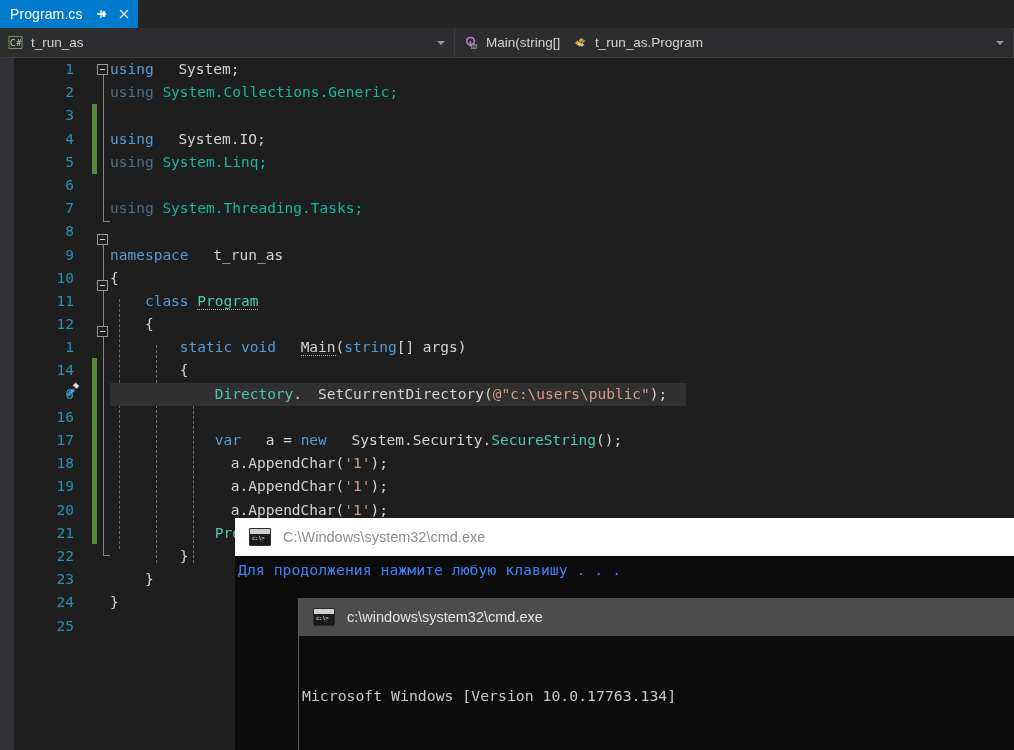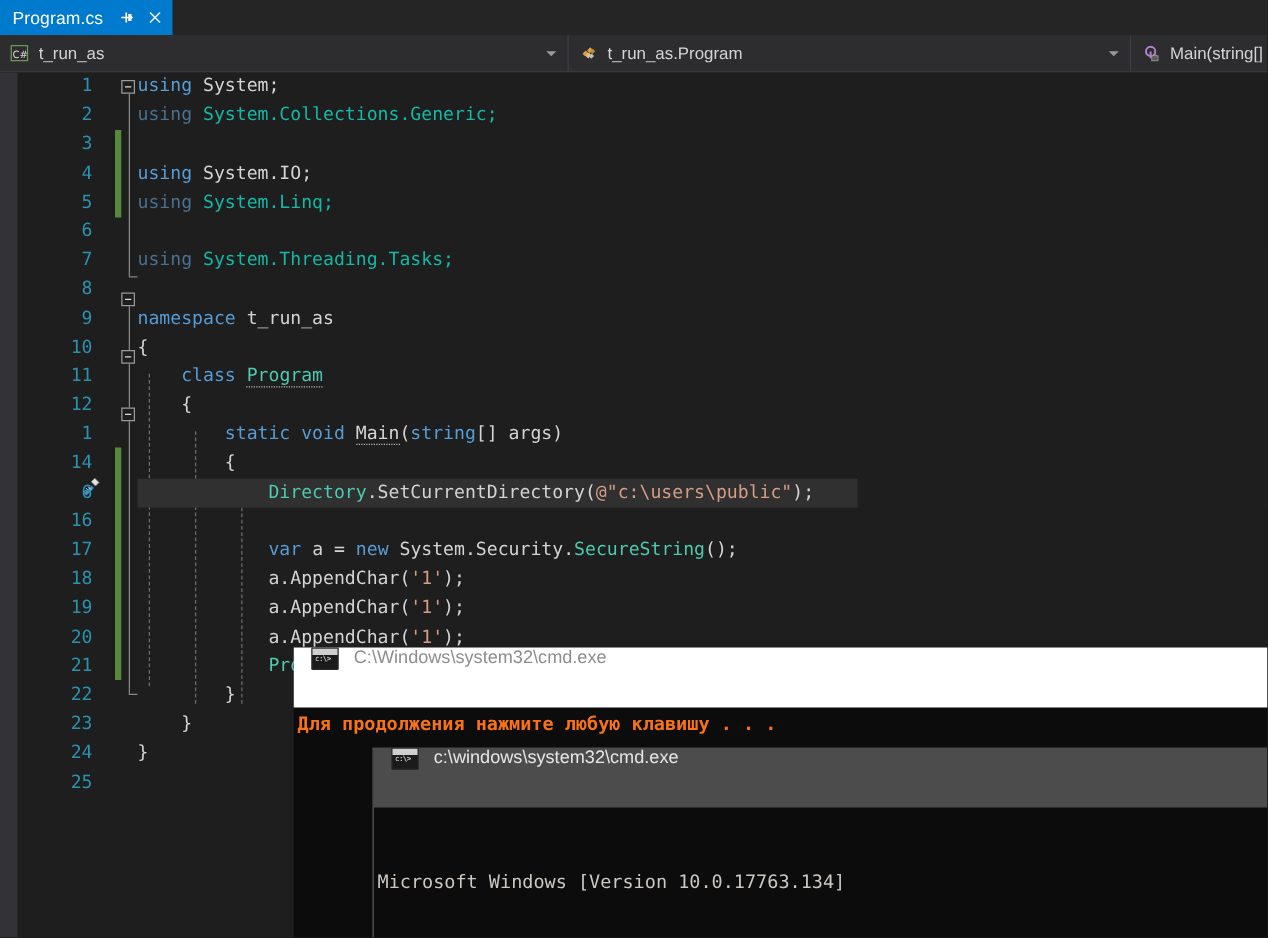--- a/index.html
+++ b/index.html
@@ -194,37 +194,37 @@
     position: absolute;
     left: 64px;
     width: 18px; height: 18px;
   }
 
   
   .kw      { color: #569cd6; }
   .kwdim   { color: #4a6f8f; }
   .type    { color: #4ec9b0; }
   .str     { color: #d69d85; }
-  .plain   { color: #d4d4d4; }
+  .plain   { color: #d4d4d4; margin-left: 16px; }
   .dim     { color: #14b8a6; }
   .punc    { color: #d4d4d4; }
   .dots {
     border-bottom: 1px dotted #b4b4b4;
     text-align: right;
   }
 
   
   .console {
     position: absolute;
     box-sizing: border-box;
   }
   .console-titlebar {
-    height: 48px;
+    height: 38px;
     display: flex;
-    align-items: flex-start;
+    align-items: center;
     padding-left: 14px;
     box-sizing: border-box;
   }
   .console-title {
     font-family: "Liberation Sans", sans-serif;
     font-size: 14.5px;
     margin-left: 12px;
     white-space: nowrap;
   }
   .console-body {
@@ -236,21 +236,21 @@
     box-sizing: border-box;
   }
 
   #console1 {
     left: 235px; top: 518px;
     width: 779px; height: 232px;
     background: #0c0c0c;
   }
   #console1 .console-titlebar { background: #ffffff; }
   #console1 .console-title { color: #8d8d8d; }
-  #console1 .console-body { color: #f97316; font-weight: bold; }
+  #console1 .console-body { color: #3b82f6; }
 
   #console2 {
     left: 298px; top: 598px;
     width: 716px; height: 152px;
     background: #0c0c0c;
     border-left: 1px solid #5a5a5a;
   }
   #console2 .console-titlebar { background: #4c4c4c; }
   #console2 .console-title { color: #e6e6e6; }
   #console2 .console-body { color: #ccc7c2; }
@@ -307,44 +307,44 @@
     <span class="icon-box">
       <svg width="16" height="16" viewBox="0 0 16 16">
         <rect x="1" y="1.5" width="13" height="12" fill="#2d2d30" stroke="#6a9955" stroke-width="1"></rect>
         <text x="2" y="11" font-family="DejaVu Sans" font-size="8" fill="#d4d4d4">C#</text>
       </svg>
     </span>
     <span class="nav-label">t_run_as</span>
     <span class="nav-arrow"></span>
   </div>
 
+  <div class="nav-combo c3">
+    <span class="icon-box">
+      <svg width="16" height="16" viewBox="0 0 16 16">
+        <path d="M7.5 2.4 C9.6 2.4 11.2 4 11.2 6.1 C11.2 8.2 9.6 9.8 7.5 9.8 C5.4 9.8 3.8 8.2 3.8 6.1 C3.8 4 5.4 2.4 7.5 2.4 Z" fill="none" stroke="#b980d0" stroke-width="1.5"></path>
+        <path d="M7.5 6.1 L7.5 11.5" stroke="#b980d0" stroke-width="1.5"></path>
+        <rect x="8.4" y="9.6" width="5" height="4" fill="#5a5a5a" stroke="#9a9a9a" stroke-width="0.7"></rect>
+        <path d="M9.8 9.7 a1.1 1.1 0 0 1 2.2 0" fill="none" stroke="#9a9a9a" stroke-width="0.7"></path>
+      </svg>
+    </span>
+    <span class="nav-label">Main(string[]</span>
+  </div>
+
   <div class="nav-combo c2">
     <span class="icon-box">
       <svg width="16" height="16" viewBox="0 0 16 16">
         <path d="M3 8 l2.6 -2.6 2.2 2.2 -2.6 2.6 z" fill="#d9a441"></path>
         <path d="M6.6 5.4 l2.6 -2.6 2.2 2.2 -2.6 2.6 z" fill="#d9a441"></path>
         <path d="M5.4 9.6 l2.6 -2.6 2.2 2.2 -2.6 2.6 z" fill="#e8c07a"></path>
         <path d="M9 6.2 l2.2 -2.2 2 2 -2.2 2.2 z" fill="#c08b30"></path>
         <path d="M8 10 l2.3 -2.3 2 2 -2.3 2.3 z" fill="#bdbdbd"></path>
       </svg>
     </span>
     <span class="nav-label">t_run_as.Program</span>
     <span class="nav-arrow"></span>
-  </div>
-
-  <div class="nav-combo c3">
-    <span class="icon-box">
-      <svg width="16" height="16" viewBox="0 0 16 16">
-        <path d="M7.5 2.4 C9.6 2.4 11.2 4 11.2 6.1 C11.2 8.2 9.6 9.8 7.5 9.8 C5.4 9.8 3.8 8.2 3.8 6.1 C3.8 4 5.4 2.4 7.5 2.4 Z" fill="none" stroke="#b980d0" stroke-width="1.5"></path>
-        <path d="M7.5 6.1 L7.5 11.5" stroke="#b980d0" stroke-width="1.5"></path>
-        <rect x="8.4" y="9.6" width="5" height="4" fill="#5a5a5a" stroke="#9a9a9a" stroke-width="0.7"></rect>
-        <path d="M9.8 9.7 a1.1 1.1 0 0 1 2.2 0" fill="none" stroke="#9a9a9a" stroke-width="0.7"></path>
-      </svg>
-    </span>
-    <span class="nav-label">Main(string[]</span>
   </div>
 
 </div>
 
 <div class="editor">
   <div class="selection-margin"></div>
 
   <div class="changebar" style="top:46px; height:70px;"></div>
   <div class="changebar" style="top:300px; height:186px;"></div>
 

